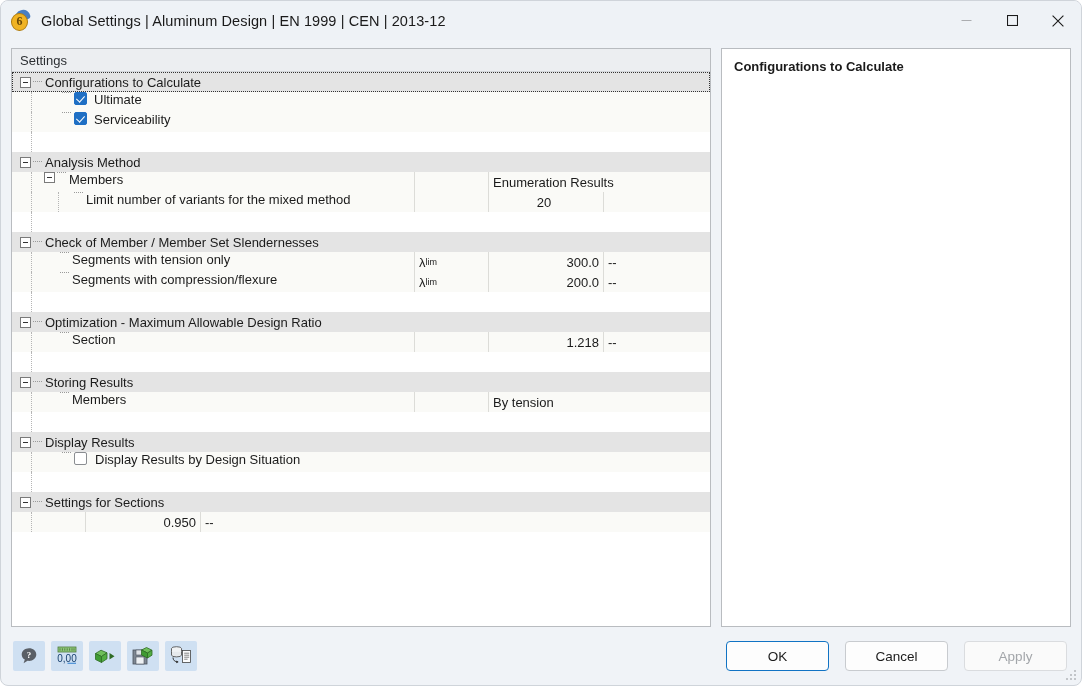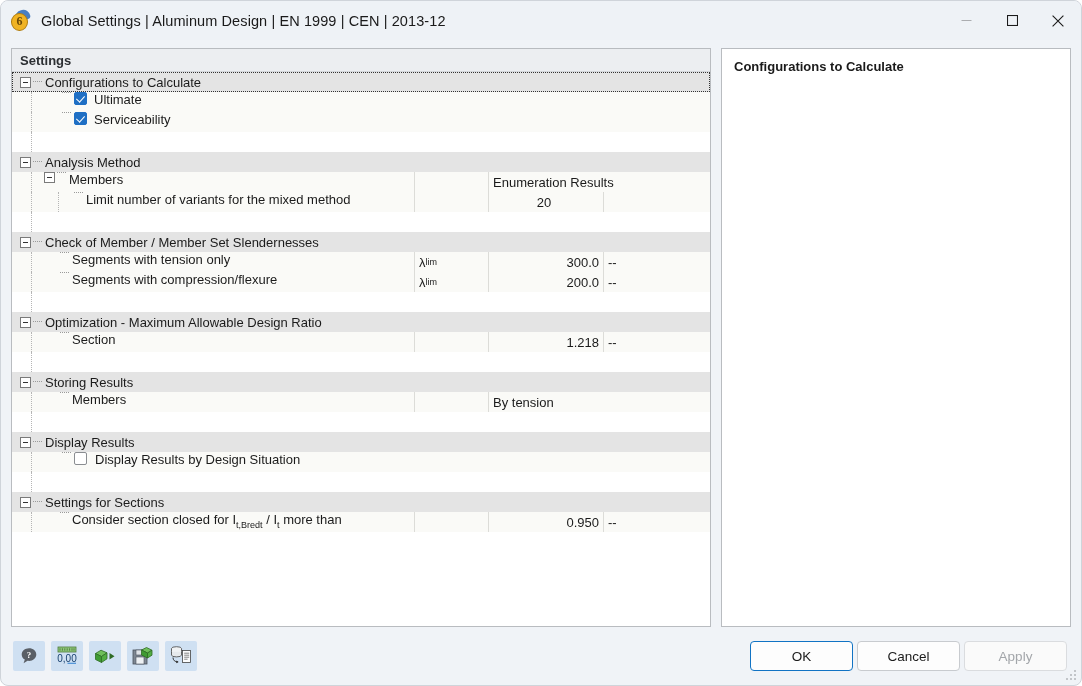--- a/index.html
+++ b/index.html
@@ -70,21 +70,21 @@
     box-sizing:border-box;
     display:flex;flex-direction:column;
     min-height:0;
   }
   .pane-header{
     height:22px;flex:0 0 22px;
     background:#eceef1;
     border-bottom:1px solid #d3d6da;
     display:flex;align-items:center;
     padding-left:8px;
-    font-weight:bold;font-size:13px;color:#2c2f33;
+    font-weight:normal;font-size:13px;color:#2c2f33;
   }
   .tree{
     flex:1 1 auto;overflow:hidden;position:relative;background:#fff;
   }
 
   
   .grp{
     height:20px;background:#e4e4e4;
     display:flex;align-items:center;
     font-size:13px;color:#1b1b1b;
@@ -180,21 +180,21 @@
     padding:0 14px 0 12px;
     box-sizing:border-box;position:relative;
   }
   .tools{display:flex;gap:6px;align-items:center;}
   .tool{
     width:30px;height:28px;background:#cfe0f2;
     border:1px solid transparent;border-radius:2px;
     display:flex;align-items:center;justify-content:center;
   }
   .actions{
-    margin-left:auto;display:flex;gap:4px;align-items:flex-end;
+    margin-left:auto;display:flex;gap:16px;align-items:flex-end;
   }
   .btn{
     width:103px;height:30px;border-radius:4px;
     background:#fdfdfd;border:1px solid #c8cbcf;
     font-family:"Liberation Sans",sans-serif;font-size:13.5px;color:#1b1b1b;
     display:flex;align-items:center;justify-content:center;
     box-sizing:border-box;
   }
   .btn.default{border:1.6px solid #1173c4;background:#fdfdfd;}
   .btn.disabled{color:#a3a6aa;border-color:#dadcdf;background:#fafafa;}
@@ -417,26 +417,20 @@
         <div class="grp">
           <span class="lead" style="padding-left:8px">
             <span class="exp"></span>
             <span class="dots"></span>
           </span>
           <span>Settings for Sections</span>
         </div>
 
         <div class="row">
           <div class="vguide" style="left:19px"></div>
-          <div class="cell-label" style="padding-left:46px">
-            <span class="dots"></span>
-            <span>
-              <span>Consider section closed for I</span><sub>t,Bredt</sub><span> / I</span><sub>t</sub><span> more than</span>
-            </span>
-          </div>
           <div class="cell-sym"></div>
           <div class="cell-val">0.950</div>
           <div class="cell-unit">--</div>
         </div>
 
         <div class="spacer tall"></div>
 
       </div>
     </div>
 

